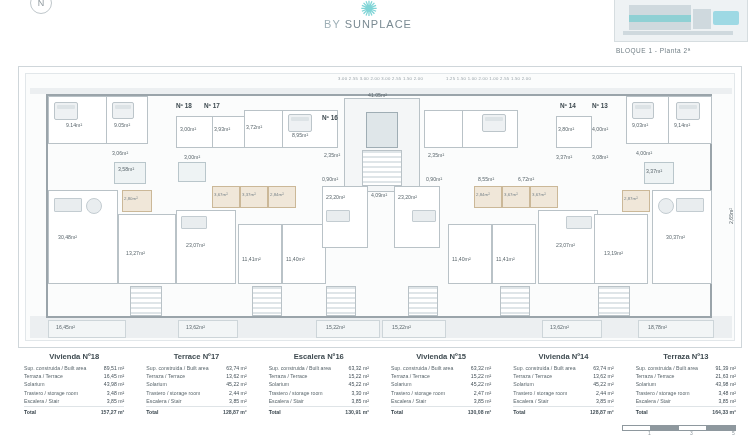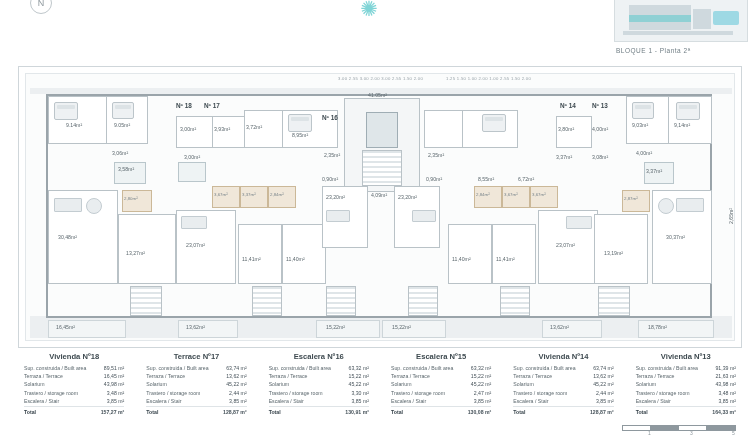--- a/index.html
+++ b/index.html
@@ -107,20 +107,24 @@
 </style>
 </head>
 <body>
 
 <div class="page">
 
   <div class="round-badge">N</div>
 
   <div class="logo-wrap">
     <div class="logo-mark">✺</div>
+    <div class="logo-sub">
+      <span class="by">BY</span>
+      <span>SUNPLACE</span>
+    </div>
   </div>
 
   <div class="keyplan">
     <div class="keyplan-box">
       <div class="kp-shape" style="left:14px;top:6px;width:62px;height:10px;"></div>
       <div class="kp-hl" style="left:14px;top:16px;width:62px;height:7px;"></div>
       <div class="kp-shape" style="left:14px;top:23px;width:62px;height:8px;"></div>
       <div class="kp-shape" style="left:78px;top:10px;width:18px;height:20px;"></div>
       <div class="kp-pool" style="left:98px;top:12px;width:26px;height:14px;"></div>
       <div class="kp-shape" style="left:8px;top:32px;width:110px;height:4px;"></div>
@@ -378,21 +382,21 @@
           <span>Escalera / Stair</span>
           <span class="v">3,85 m²</span>
         </div>
       <div class="trow total">
           <span>Total</span>
           <span class="v">130,91 m²</span>
         </div>
     </div>
 
     <div class="tcol">
-      <h4>Escalera Nº15</h4>
+      <h4>Vivienda Nº15</h4>
       <div class="trow">
           <span>Sup. construida / Built area</span>
           <span class="v">63,32 m²</span>
         </div>
       <div class="trow">
           <span>Terraza / Terrace</span>
           <span class="v">15,22 m²</span>
         </div>
       <div class="trow">
           <span>Solarium</span>
@@ -434,21 +438,21 @@
           <span>Escalera / Stair</span>
           <span class="v">3,85 m²</span>
         </div>
       <div class="trow total">
           <span>Total</span>
           <span class="v">128,87 m²</span>
         </div>
     </div>
 
     <div class="tcol">
-      <h4>Vivienda Nº13</h4>
+      <h4>Terraza Nº13</h4>
       <div class="trow">
           <span>Sup. construida / Built area</span>
           <span class="v">91,39 m²</span>
         </div>
       <div class="trow">
           <span>Terraza / Terrace</span>
           <span class="v">21,63 m²</span>
         </div>
       <div class="trow">
           <span>Solarium</span>

